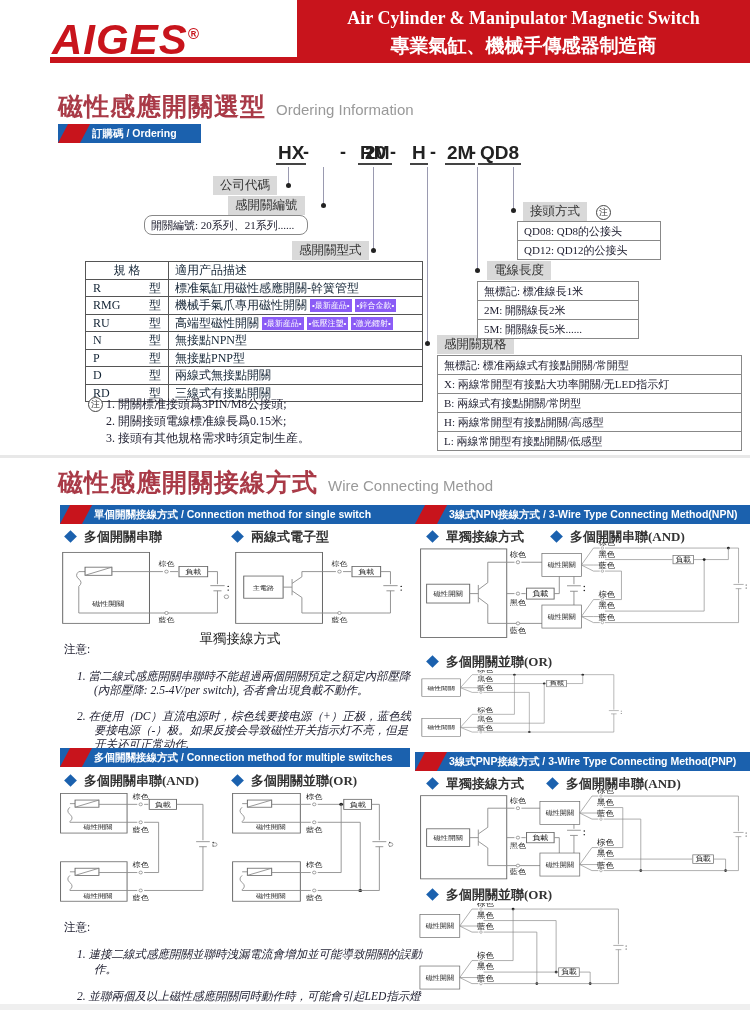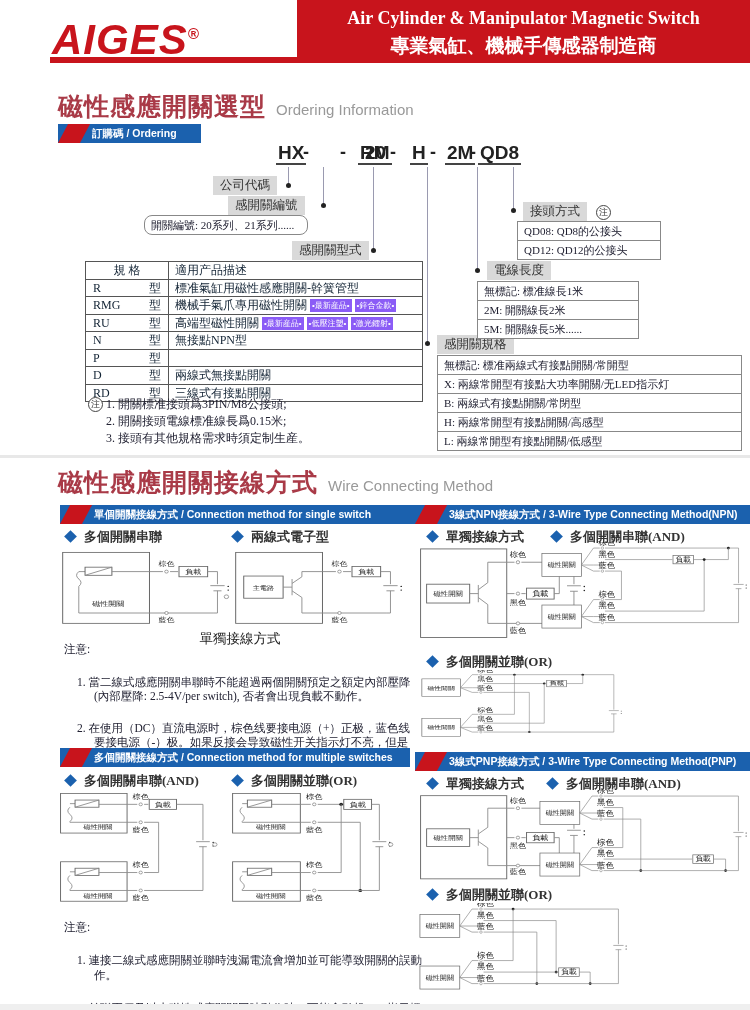--- a/index.html
+++ b/index.html
@@ -54,21 +54,21 @@
 
   .divider{left:0;top:455px;width:750px;height:3px;background:#e8e8e8;}
   .bottomband{left:0;top:1004px;width:750px;height:6px;background:#efefef;}
 
   
   .sub{position:absolute;font-size:13px;font-weight:bold;color:#333;white-space:nowrap;}
   .sub .dm{display:inline-block;width:9px;height:9px;background:#1b61ae;transform:rotate(45deg);margin-right:9px;}
   .caption{position:absolute;font-size:13.5px;color:#222;text-align:center;}
   .notice{position:absolute;font-size:11.5px;color:#223;}
   .nlabel{line-height:15px;}
-  .nitem{padding-left:30px;text-indent:-17px;line-height:14px;margin-top:18px;}
+  .nitem{padding-left:30px;text-indent:-17px;line-height:14px;margin-top:12px;font-style:italic;}
 
   svg.diag{position:absolute;}
   svg.diag line{stroke:#8a8a8a;stroke-width:1.1;}
   svg.diag path{stroke:#8a8a8a;fill:none;stroke-width:1.1;}
   svg.diag rect{stroke:#666;fill:#fff;stroke-width:1.1;}
   svg.diag circle{stroke:#8a8a8a;fill:#fff;stroke-width:1;}
   svg.diag circle.dt{fill:#222;stroke:none;}
   svg.diag text{fill:#222;font-family:"Liberation Serif",serif;}
 </style>
 </head>
@@ -178,20 +178,21 @@
           <span>N</span>
           <span>型</span>
         </div>
       <div class="tc2"><span>無接點NPN型</span></div>
     </div>
     <div class="trow">
       <div class="tc1">
           <span>P</span>
           <span>型</span>
         </div>
+      <div class="tc2"><span>無接點PNP型</span></div>
     </div>
     <div class="trow">
       <div class="tc1">
           <span>D</span>
           <span>型</span>
         </div>
       <div class="tc2"><span>兩線式無接點開關</span></div>
     </div>
     <div class="trow">
       <div class="tc1">

